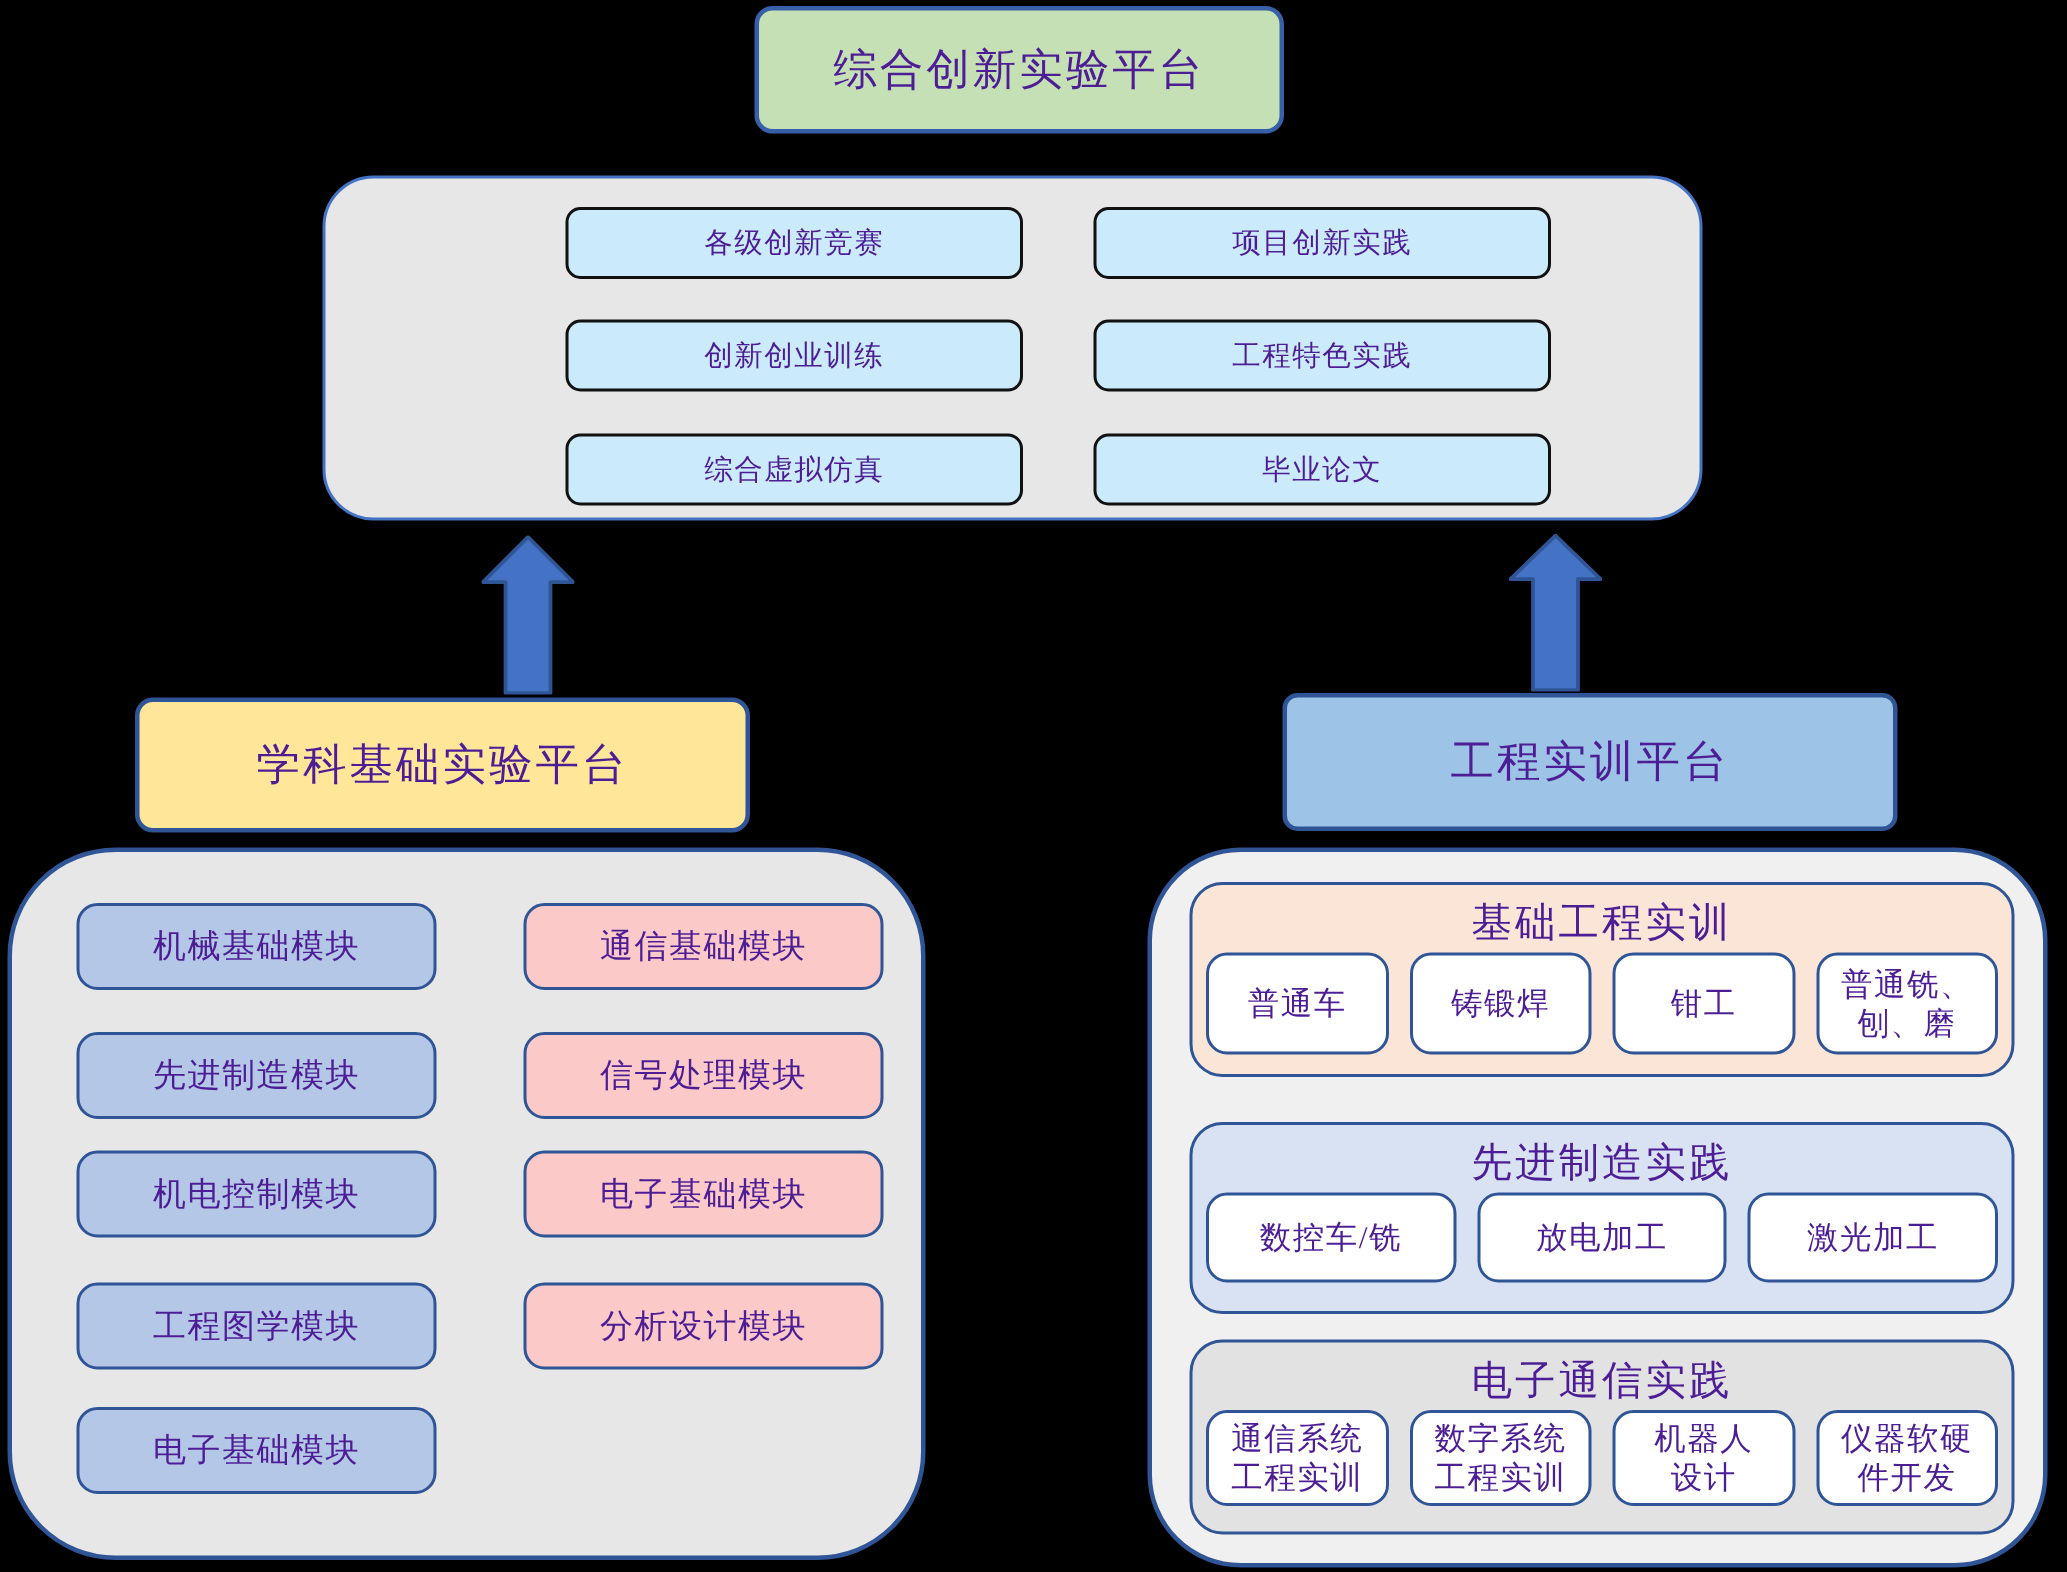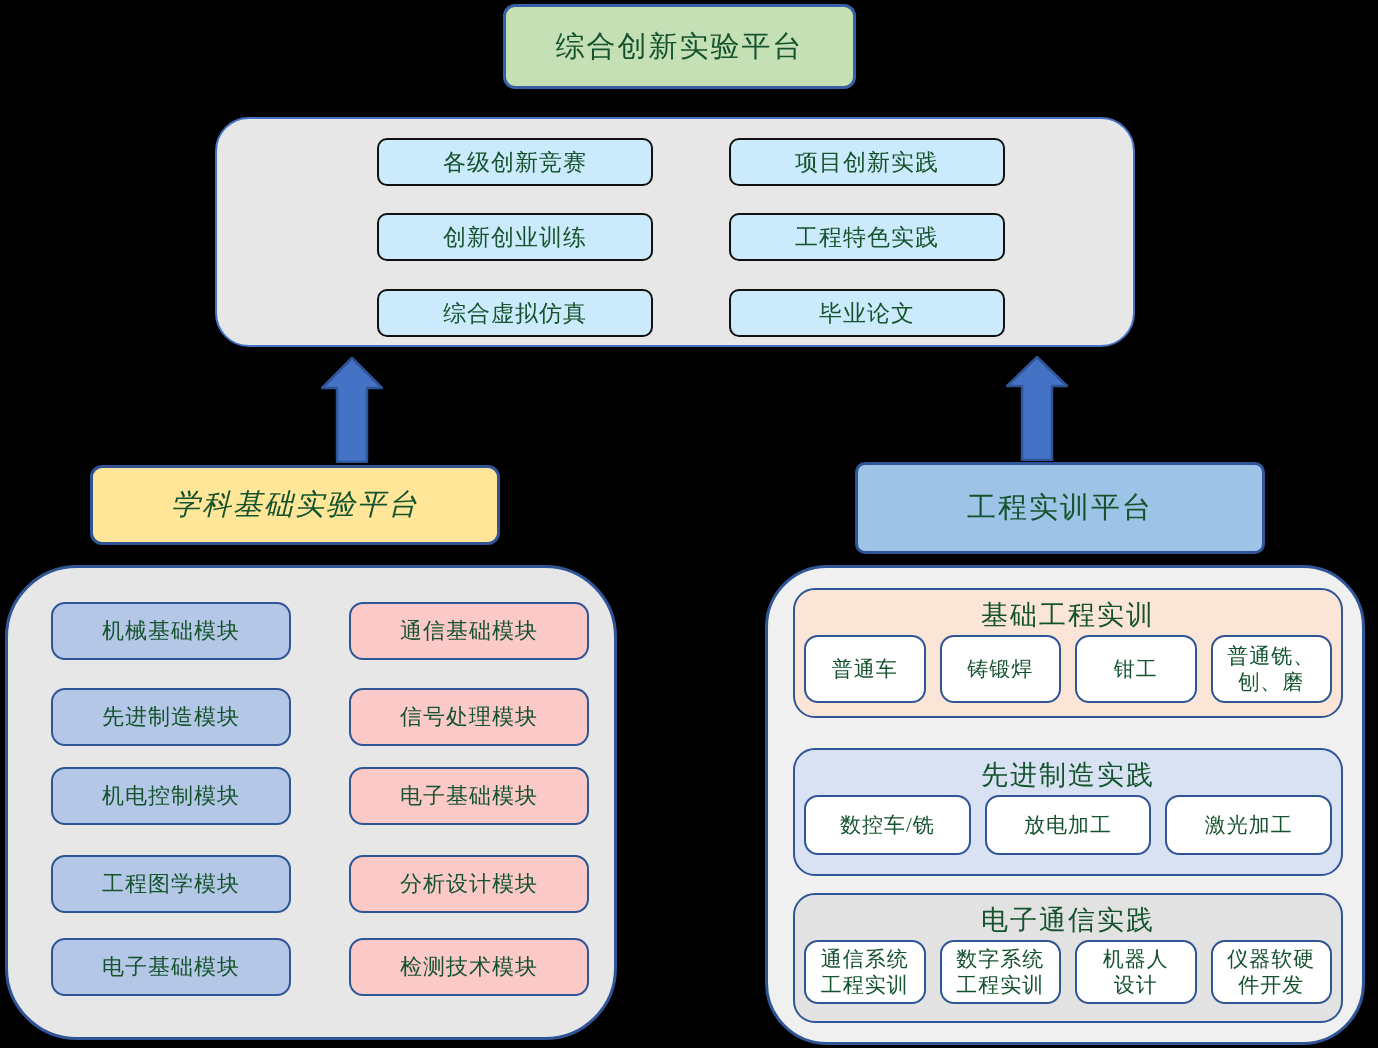--- a/index.html
+++ b/index.html
@@ -1,29 +1,29 @@
 <!DOCTYPE html>
 <html><head>
 <meta charset="utf-8">
 <style>
   html,body { margin:0; padding:0; background:#000; }
   .canvas {
     position:relative; width:1378px; height:1048px; background:#000;
     font-family:"Liberation Serif","DejaVu Serif",serif;
-    color:#14532d;
+    color:#4c1d95;
   }
   .box { position:absolute; box-sizing:border-box; display:flex; align-items:center; justify-content:center; text-align:center; }
   .platform { border-radius:12px; border:3px solid #3760A8; font-size:29px; letter-spacing:2px; }
   .platform-top { left:503px; top:4px; width:353px; height:85px; background:#C5E0B4; }
-  .platform-left { left:90px; top:465px; width:410px; height:80px; background:#FFE699; border-color:#2F5597;font-style:italic; }
+  .platform-left { left:90px; top:465px; width:410px; height:90px; background:#FFE699; border-color:#2F5597; }
   .platform-right { left:855px; top:462px; width:410px; height:92px; background:#9DC3E6; border-color:#2F5597;border-radius:10px; }
 
   .innovation-panel { left:215px; top:117px; width:920px; height:230px; background:#E8E7E7; border:2.5px solid #4472C4; border-radius:34px; }
-  .innov-item { position:absolute; width:276px; height:48px; background:#CBEAFB; border:2px solid #111; border-radius:10px;
-                display:flex; align-items:center; justify-content:center; font-size:23px; letter-spacing:1px; box-sizing:border-box; }
+  .innov-item { position:absolute; width:305px; height:48px; background:#CBEAFB; border:2px solid #111; border-radius:10px;
+                display:flex; align-items:center; justify-content:center; font-size:19px; letter-spacing:1px; box-sizing:border-box; }
 
   .arrow-svg { position:absolute; }
 
   .panel { position:absolute; box-sizing:border-box; border:3px solid #2F5597; }
   .discipline-panel { left:5px; top:565px; width:612px; height:475px; background:#E8E7E7; border-radius:72px; }
   .training-panel  { left:765px; top:565px; width:600px; height:480px; background:#F0F0F0; border-radius:62px; }
 
   .module { position:absolute; width:240px; height:58px; border:2.5px solid #2F5597; border-radius:14px;
             display:flex; align-items:center; justify-content:center; font-size:22px; letter-spacing:1px; box-sizing:border-box; }
   .module.blue { background:#B4C7E7; }
@@ -108,23 +108,20 @@
       </div>
     <div class="module pink" style="left:341px; top:120px;">
         <span>信号处理模块</span>
       </div>
     <div class="module pink" style="left:341px; top:199px;">
         <span>电子基础模块</span>
       </div>
     <div class="module pink" style="left:341px; top:287px;">
         <span>分析设计模块</span>
       </div>
-    <div class="module pink" style="left:341px; top:370px;">
-        <span>检测技术模块</span>
-      </div>
   </div>
 
   <div class="panel training-panel">
 
     <div class="section s1">
       <div class="section-title">基础工程实训</div>
       <div class="section-items">
         <div class="section-item"><span>普通车</span></div>
         <div class="section-item"><span>铸锻焊</span></div>
         <div class="section-item"><span>钳工</span></div>

